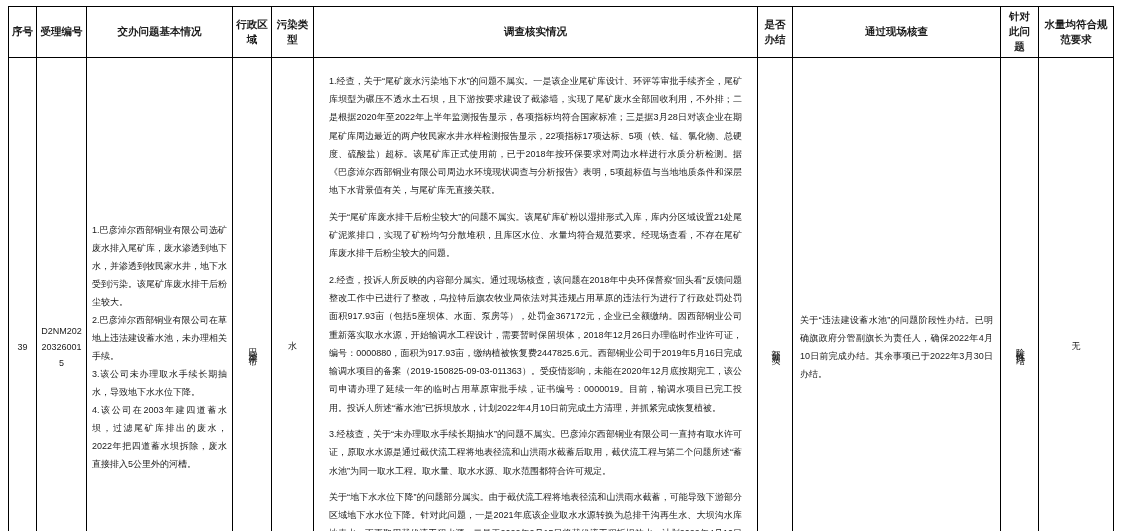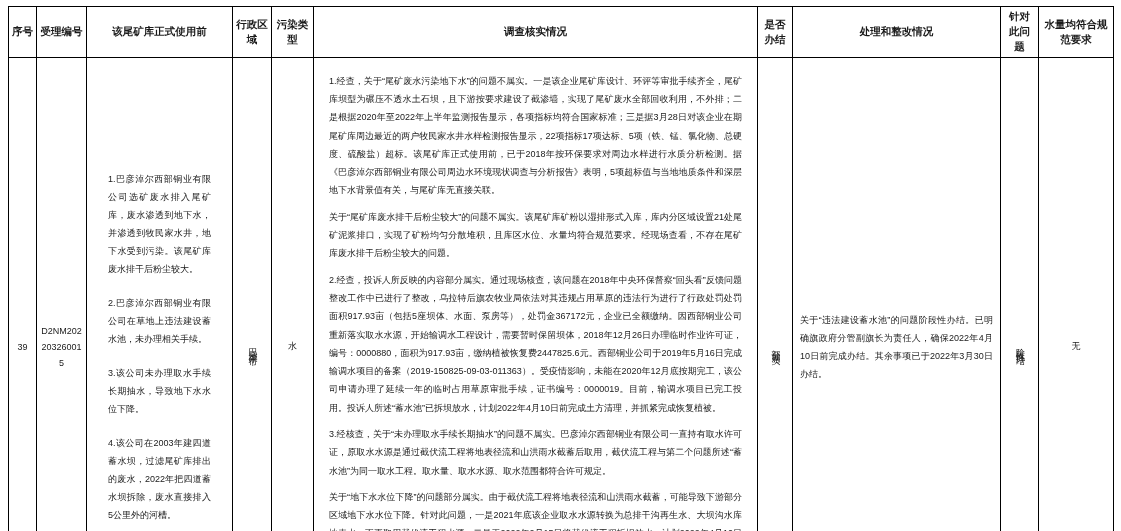--- a/index.html
+++ b/index.html
@@ -7,21 +7,21 @@
        font-family:"Liberation Sans","DejaVu Sans",sans-serif;color:#1a1a1a;}
   .page{width:1121px;height:531px;background:#fff;box-sizing:border-box;padding:6px 8px;}
   table.case{border-collapse:collapse;table-layout:fixed;width:1105px;height:519px;}
   .case th,.case td{border:1px solid #000;box-sizing:border-box;overflow:hidden;}
   .case th{font-weight:bold;font-size:10.5px;line-height:1.45;text-align:center;
            vertical-align:middle;padding:2px 3px;height:40px;}
   .case td{vertical-align:middle;font-size:9px;}
   .serial{font-size:10px;text-align:center;}
   .case-no{font-size:9px;line-height:16px;text-align:center;word-break:break-all;padding:0 3px;}
   .cell-problem{font-size:9.5px;line-height:18px;text-align:justify;padding:0 5px;}
-  .cell-problem p{margin:16px;}
+  .cell-problem p{margin:0;}
   .cell-invest{font-size:9px;line-height:18.3px;text-align:justify;
                padding:6px 7px 4px 7px;vertical-align:top;}
   .cell-invest p{margin:8px;}
   .vcell{text-align:center;}
   .vertical{writing-mode:vertical-rl;text-orientation:upright;letter-spacing:2px;
             display:inline-block;font-size:9px;line-height:1.1;}
   .cell-handle{font-size:9px;line-height:18px;text-align:justify;padding:0 7px;}
   .plain{font-size:9.5px;text-align:center;}
 </style>
 </head>
@@ -38,26 +38,26 @@
         <col style="width:444px">
       <col style="width:35px">
         <col style="width:208px">
         <col style="width:38px">
       <col style="width:75px">
     </colgroup>
     <thead>
       <tr>
         <th>序号</th>
         <th>受理编号</th>
-        <th>该尾矿库正式使用前</th>
+        <th>交办问题基本情况</th>
         <th>行政区域</th>
         <th>污染类型</th>
         <th>调查核实情况</th>
         <th>是否办结</th>
-        <th>处理和整改情况</th>
+        <th>通过现场核查</th>
         <th>针对此问题</th>
         <th>水量均符合规范要求</th>
       </tr>
     </thead>
     <tbody>
       <tr>
         <td class="serial">39</td>
         <td class="case-no">D2NM202203260015</td>
         <td class="cell-problem">
           <p>1.巴彦淖尔西部铜业有限公司选矿废水排入尾矿库，废水渗透到地下水，并渗透到牧民家水井，地下水受到污染。该尾矿库废水排干后粉尘较大。</p>

